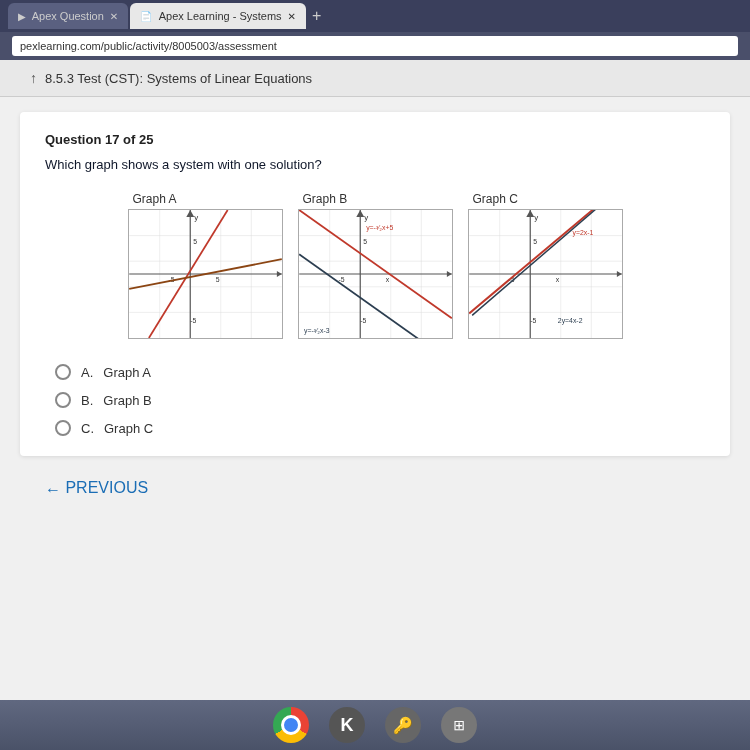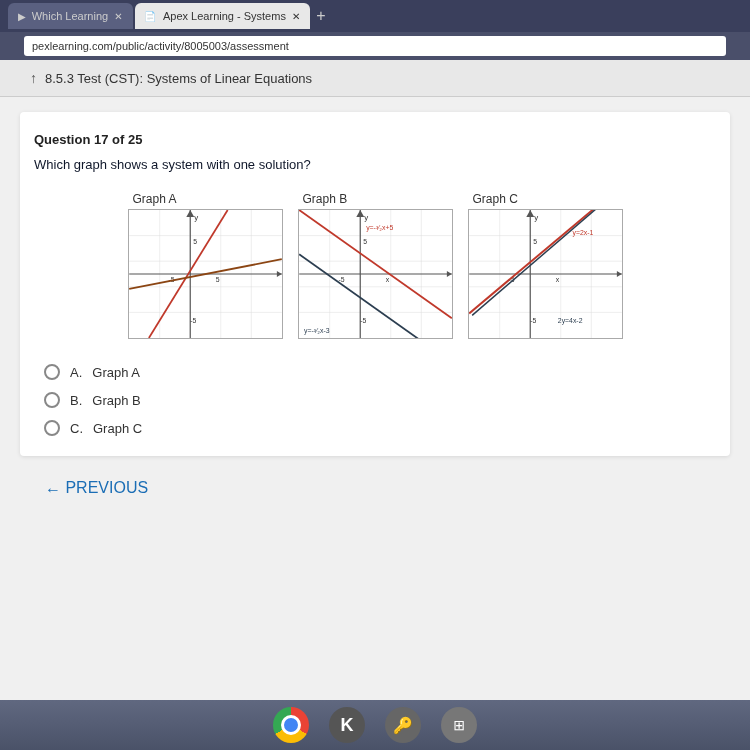--- a/index.html
+++ b/index.html
@@ -52,21 +52,21 @@
       color: #ccc;
       font-size: 16px;
       margin-left: 4px;
       cursor: pointer;
     }
     .browser-bar {
       background: #4a4f6a;
       height: 28px;
       display: flex;
       align-items: center;
-      padding: 0 24px;
+      padding: 0 12px;
     }
     .url-bar {
       background: #fff;
       color: #333;
       font-size: 11px;
       padding: 2px 8px;
       border-radius: 3px;
       flex: 1;
       height: 20px;
       display: flex;
@@ -94,21 +94,21 @@
     }
     .page-header-icon {
       color: #555;
       font-size: 14px;
     }
 
     
     .question-area {
       background: #fff;
       margin: 15px 20px;
-      padding: 20px 14px;
+      padding: 20px 25px;
       border-radius: 4px;
       box-shadow: 0 1px 4px rgba(0,0,0,0.1);
     }
 
     .question-number {
       font-size: 13px;
       font-weight: bold;
       color: #222;
       margin-bottom: 10px;
     }
@@ -234,21 +234,21 @@
       border: 3px solid white;
     }
   </style>
 </head>
 <body>
 
 <div class="browser-chrome">
   <div class="browser-tabs">
     <div class="tab">
       <span class="tab-icon">▶</span>
-      <span>Which Learning</span>
+      <span>Apex Question</span>
       <span class="tab-close">✕</span>
     </div>
     <div class="tab active">
       <span class="tab-icon">📄</span>
       <span>Apex Learning - Systems</span>
       <span class="tab-close">✕</span>
     </div>
     <span class="tab-new">+</span>
   </div>
   <div class="browser-bar">

